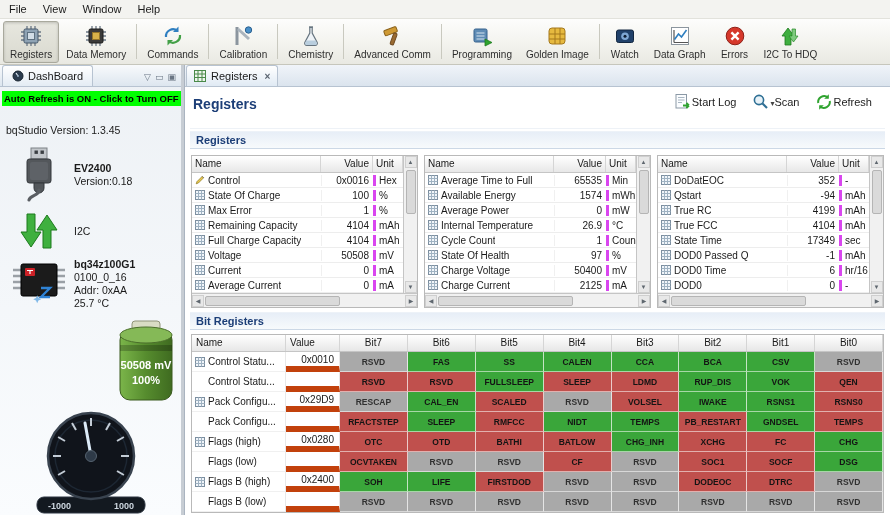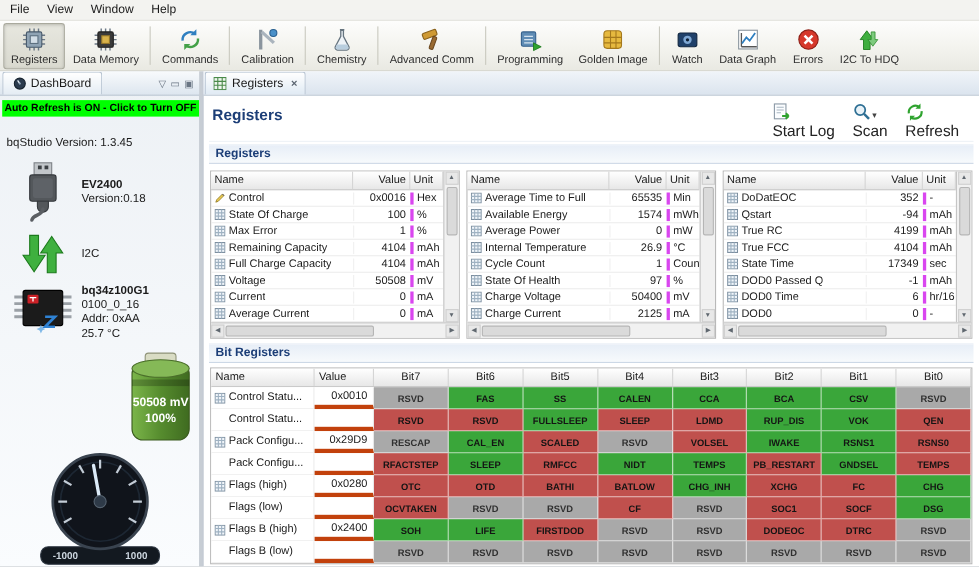--- a/index.html
+++ b/index.html
@@ -34,21 +34,21 @@
   
   .main{flex:1;min-width:0;display:flex;flex-direction:column;background:#fff;border-left:1px solid #aab4c0}
   .main-tabs{height:22px;flex:0 0 auto;display:flex;align-items:flex-end;background:linear-gradient(#f0f4f9,#dbe4ee);border-bottom:1px solid #b7c3d1;padding-left:1px}
   .main-tab{height:21px;display:flex;align-items:center;gap:5px;padding:0 7px;background:linear-gradient(#ffffff,#e0eaf4);border:1px solid #b7c3d1;border-bottom:none;border-radius:3px 3px 0 0}
   .tab-close{color:#5a6470;font-weight:bold;font-size:10px;margin-left:2px}
   .tab-close::before{content:"×"}
   .main-body{flex:1;min-height:0;padding:0 5px;display:flex;flex-direction:column;overflow:hidden}
   .page-head{display:flex;align-items:flex-start;padding:5px 3px 2px;height:42px;flex:0 0 auto;border-bottom:1px solid #eef2f7}
   .page-title{font-size:14px;font-weight:bold;color:var(--heading,#1c3e77);padding-top:4px}
   .actions{margin-left:auto;display:flex;gap:16px;padding-right:10px}
-  .action{display:flex;flex-direction:column;align-items:flex-start;font-size:14px;color:#222}
+  .action{display:flex;flex-direction:row;align-items:center;font-size:11px;color:#222}
   .action .icon-row{display:flex;align-items:center;gap:1px;height:19px}
   .caret::before{content:"▾";font-size:8px;color:#444}
   .section-band{height:18px;flex:0 0 auto;display:flex;align-items:center;padding-left:6px;background:linear-gradient(#e7eef7,#f7fafc);border-top:1px solid #edf2f8;border-bottom:1px solid #ccd8e6;font-weight:bold;color:var(--heading,#1c3e77);margin-top:2px}
   
   .tables-row{display:flex;gap:6px;padding:6px 1px 2px;flex:0 0 auto}
   .reg-table{flex:1;min-width:0;border:1px solid #b9b9b9;background:#fff;display:flex;flex-direction:column}
   .rt-main{display:flex}
   .rt-content{flex:1;min-width:0}
   .rt-header{display:grid;grid-template-columns:1fr 52px 30px;height:17px;background:linear-gradient(#ffffff,#e7e7e7);border-bottom:1px solid #c5c5c5;font-size:10px}
   .rt-header .hc{padding:2px 3px;border-right:1px solid #d5d5d5;overflow:hidden;white-space:nowrap}
@@ -70,21 +70,21 @@
   .sb-track{flex:1;height:100%;display:flex;align-items:center;padding:1px}
   .sb-thumb-h{height:10px;width:68%;background:#dadada;border:1px solid #b5b5b5;border-radius:2px}
   
   .bit-table{margin:4px 1px 0;border:1px solid #b9b9b9;flex:0 0 auto;overflow:hidden;background:#fff}
   .bt-row{display:grid;grid-template-columns:94px 54px repeat(8,1fr);height:20px}
   .bt-row.bt-head{height:17px;background:linear-gradient(#ffffff,#e7e7e7);border-bottom:1px solid #c5c5c5;font-size:10px}
   .bt-head .hc{padding:2px 4px;border-right:1px solid #d5d5d5;overflow:hidden;white-space:nowrap}
   .bt-head .hc.c{text-align:center}
   .bt-name{display:flex;align-items:center;gap:3px;padding-left:3px;border-right:1px solid #e8e8e8;border-bottom:1px solid #f0f0f0;font-size:10px;overflow:hidden;white-space:nowrap;background:#fff}
   .noicon{width:10px;flex:0 0 auto;display:inline-block}
-  .bt-val{display:flex;align-items:center;justify-content:flex-end;padding-right:5px;border-right:1px solid #e8e8e8;border-bottom:4px solid #c2410c;font-size:10px;background:#fff}
+  .bt-val{display:flex;align-items:center;justify-content:flex-end;padding-right:5px;border-right:1px solid #e8e8e8;border-bottom:6px solid #c2410c;font-size:10px;background:#fff}
   .bit-cell{display:flex;align-items:center;justify-content:center;font-size:8.5px;font-weight:bold;color:#141414;border-right:1px solid rgba(255,255,255,.7);border-bottom:1px solid rgba(255,255,255,.55);overflow:hidden;white-space:nowrap}
   .bit-cell.set{background:var(--bit-set,#3aa63a)}
   .bit-cell.clear{background:var(--bit-clear,#c0504d)}
   .bit-cell.rsvd{background:var(--bit-rsvd,#a9a9a9);color:#303030}
   .icon{display:inline-flex;line-height:0}
 </style>
 </head>
 <body>
 
 <div class="app">

